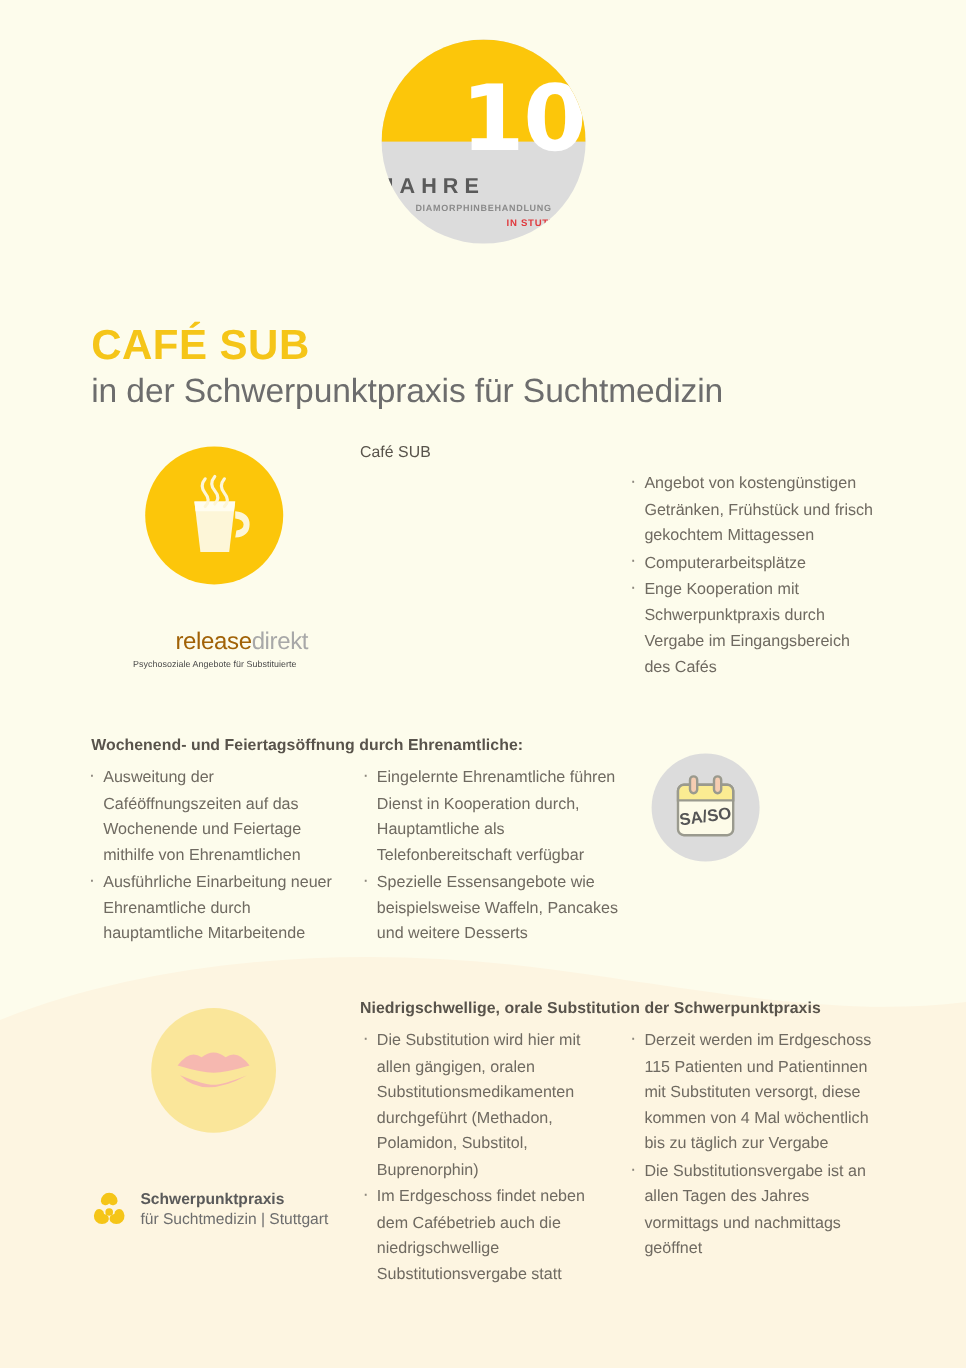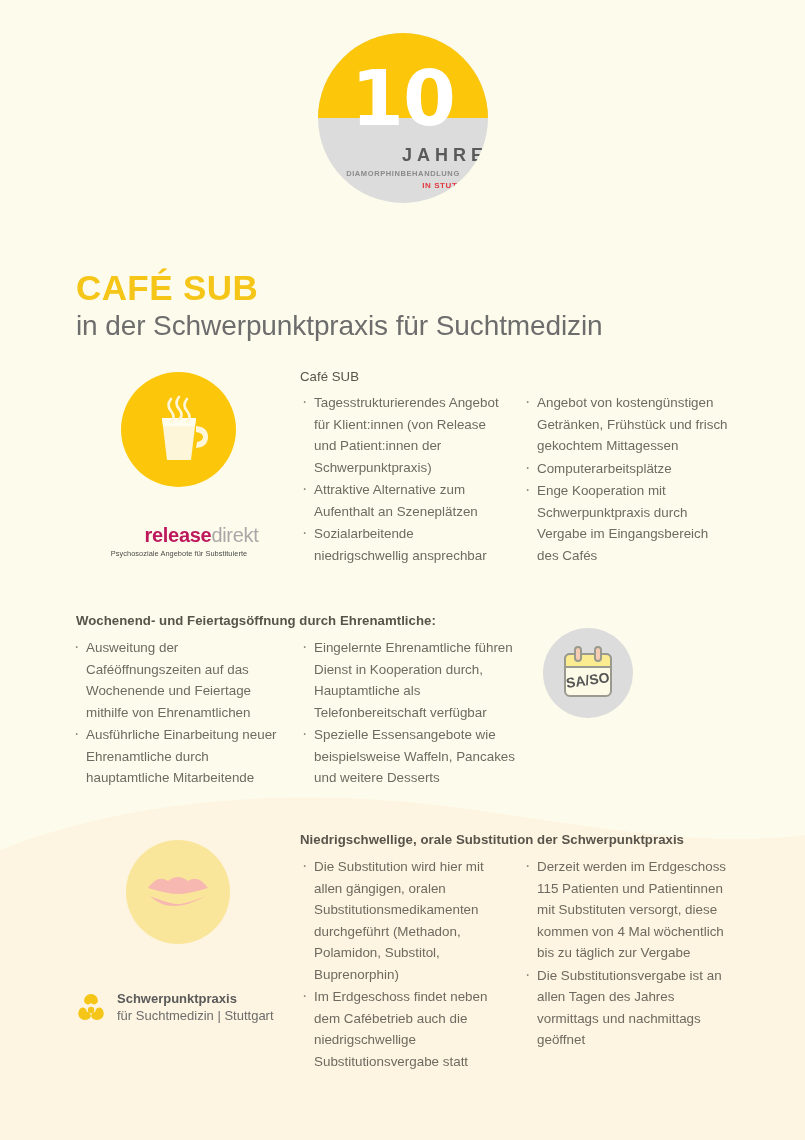--- a/index.html
+++ b/index.html
@@ -52,34 +52,34 @@
     position: absolute;
     left: 0; top: 0;
     width: 170px; height: 85px;
     background: #fcc60a;
   }
   .badge-num {
     position: absolute;
     left: 0;
     top: 28px;
     width: 170px;
-    text-align: center;
+    text-align: right;
     font-size: 76px;
     font-weight: bold;
     color: #ffffff;
     letter-spacing: -1px;
     line-height: 76px;
     font-family: "DejaVu Sans", sans-serif;
   }
   .badge-jahre {
     position: absolute;
     left: 0;
     top: 112px;
     width: 170px;
-    text-align: right;
+    text-align: left;
     font-size: 18px;
     font-weight: bold;
     letter-spacing: 5px;
     color: #5a5a5a;
   }
   .badge-sub1 {
     position: absolute;
     left: 0;
     top: 136px;
     width: 170px;
@@ -164,21 +164,21 @@
     left: 97px;
     top: 524px;
     width: 164px;
     text-align: center;
   }
   .rel-line1 {
     font-size: 20px;
     line-height: 22px;
     letter-spacing: -0.3px;
   }
-  .rel-red { color: #be185d; font-weight: bold; margin-left: 45px; }
+  .rel-red { color: #a16207; font-weight: normal; margin-left: 45px; }
   .rel-gray { color: #a8a8a8; }
   .rel-tag {
     font-size: 7.4px;
     color: #4a4a4a;
     margin-top: 3px;
     letter-spacing: 0.05px;
   }
 
   .s1-head { position: absolute; left: 300px; top: 369px; }
   .s1-col-a { position: absolute; left: 300px; top: 392px; width: 208px; }
@@ -271,25 +271,20 @@
       </g>
     </svg>
   </div>
 
   <div class="logo-release">
     <div class="rel-line1"><span class="rel-red">release</span><span class="rel-gray">direkt</span></div>
     <div class="rel-tag">Psychosoziale Angebote für Substituierte</div>
   </div>
 
   <div class="sec-head light s1-head">Café SUB</div>
-  <ul class="bul s1-col-a">
-    <li>Tagesstrukturierendes Angebot für Klient:innen (von Release und Patient:innen der Schwerpunktpraxis)</li>
-    <li>Attraktive Alternative zum Aufenthalt an Szeneplätzen</li>
-    <li>Sozialarbeitende niedrigschwellig ansprechbar</li>
-  </ul>
   <ul class="bul s1-col-b">
     <li>Angebot von kostengünstigen Getränken, Frühstück und frisch gekochtem Mittagessen</li>
     <li>Computerarbeitsplätze</li>
     <li>Enge Kooperation mit Schwerpunktpraxis durch Vergabe im Eingangsbereich des Cafés</li>
   </ul>
 
   <div class="sec-head s2-head">Wochenend- und Feiertagsöffnung durch Ehrenamtliche:</div>
   <ul class="bul s2-col-a">
     <li>Ausweitung der Caféöffnungszeiten auf das Wochenende und Feiertage mithilfe von Ehrenamtlichen</li>
     <li>Ausführliche Einarbeitung neuer Ehrenamtliche durch hauptamtliche Mitarbeitende</li>

